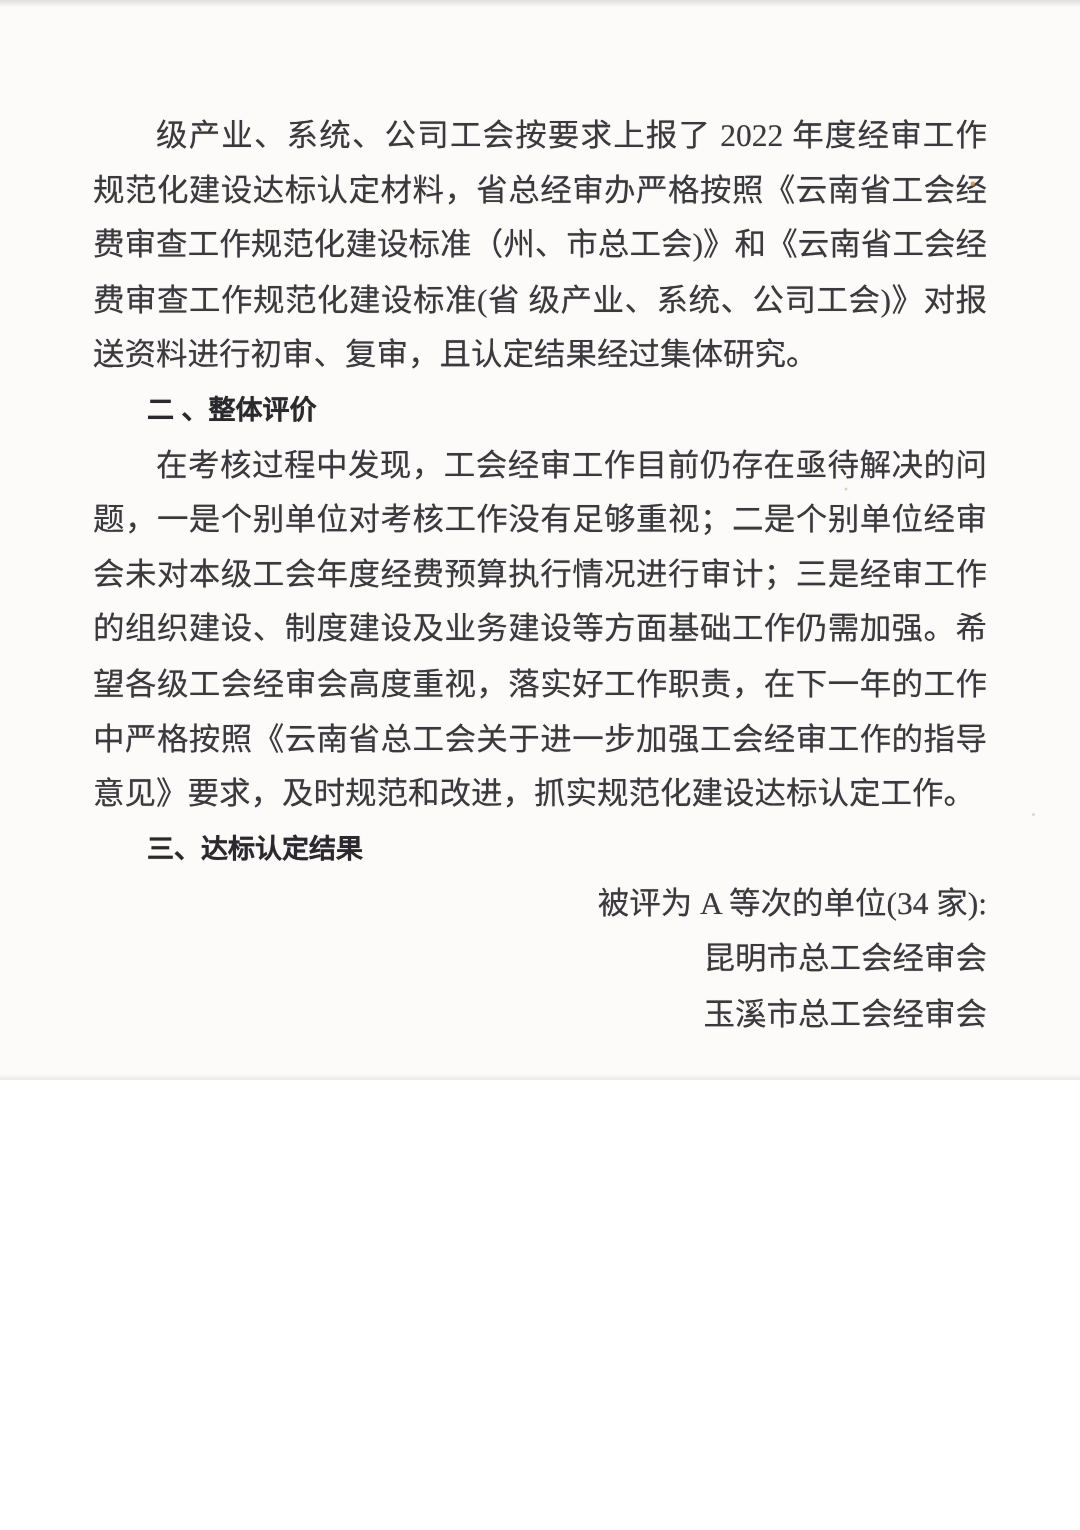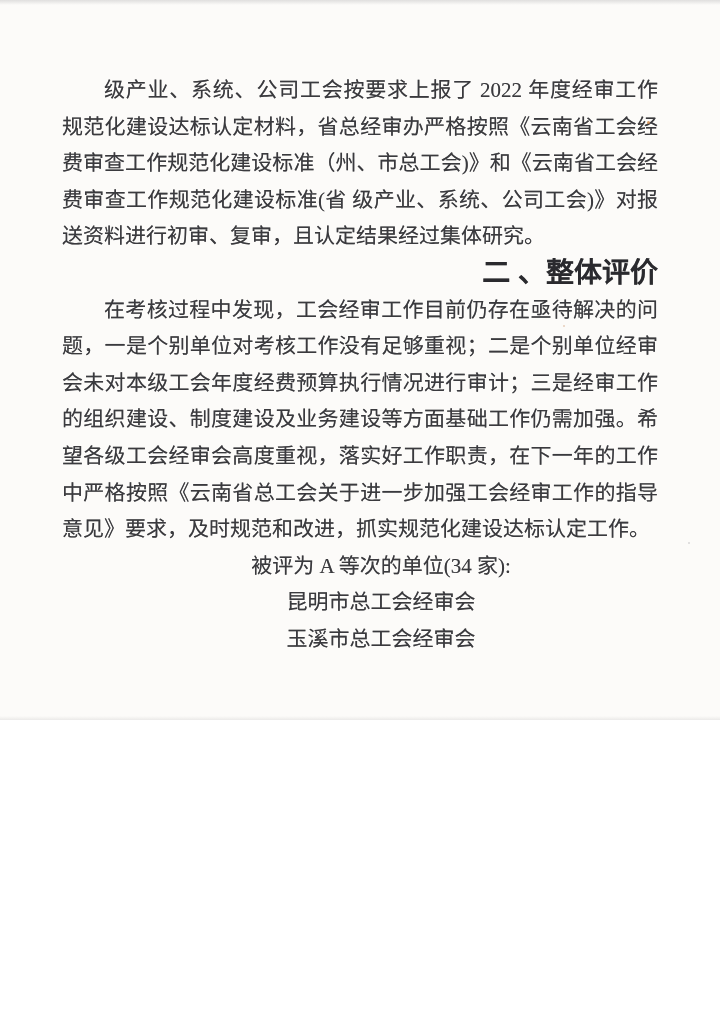--- a/index.html
+++ b/index.html
@@ -45,30 +45,30 @@
   }
   .content p, .content h2 {
     margin: 0;
     padding: 0;
   }
   .body-text {
     text-indent: 2em;
   }
   .heading {
     font-family: "Liberation Sans", "DejaVu Sans", sans-serif;
-    font-size: 28px;
+    font-size: 18px;
     font-weight: bold;
     color: #2a2a2e;
     text-indent: 2em;
     line-height: 36.6px;
-    text-align: right;
+    text-align: left;
   }
   .list-line {
     text-indent: 2em;
-    text-align: center;
+    text-align: right;
   }
   .speck {
     position: absolute;
     border-radius: 50%;
     pointer-events: none;
   }
   .speck-1 { left: 647px; top: 121px; width: 3px; height: 3px; background: rgba(213,139,74,0.85); }
   .speck-2 { left: 563px; top: 325px; width: 2px; height: 2px; background: rgba(205,150,110,0.45); }
   .speck-3 { left: 688px; top: 542px; width: 2px; height: 2px; background: rgba(160,160,165,0.40); }
   .speck-4 { left: 430px; top: 985px; width: 2px; height: 2px; background: rgba(190,170,150,0.35); }
@@ -79,20 +79,21 @@
 <div class="page">
   <div class="content">
 
     <p class="body-text">级产业、系统、公司工会按要求上报了 2022 年度经审工作规范化建设达标认定材料，省总经审办严格按照《云南省工会经费审查工作规范化建设标准（州、市总工会)》和《云南省工会经费审查工作规范化建设标准(省 级产业、系统、公司工会)》对报送资料进行初审、复审，且认定结果经过集体研究。</p>
 
     <h2 class="heading">二 、整体评价</h2>
 
 
     <p class="body-text">在考核过程中发现，工会经审工作目前仍存在亟待解决的问题，一是个别单位对考核工作没有足够重视；二是个别单位经审会未对本级工会年度经费预算执行情况进行审计；三是经审工作的组织建设、制度建设及业务建设等方面基础工作仍需加强。希望各级工会经审会高度重视，落实好工作职责，在下一年的工作中严格按照《云南省总工会关于进一步加强工会经审工作的指导意见》要求，及时规范和改进，抓实规范化建设达标认定工作。</p>
 
+    <h2 class="heading">三、达标认定结果</h2>
 
     <p class="list-line">被评为 A 等次的单位(34 家):</p>
 
     <p class="list-line">昆明市总工会经审会</p>
 
     <p class="list-line">玉溪市总工会经审会</p>
 
   </div>
 
   <span class="speck speck-1"></span>

